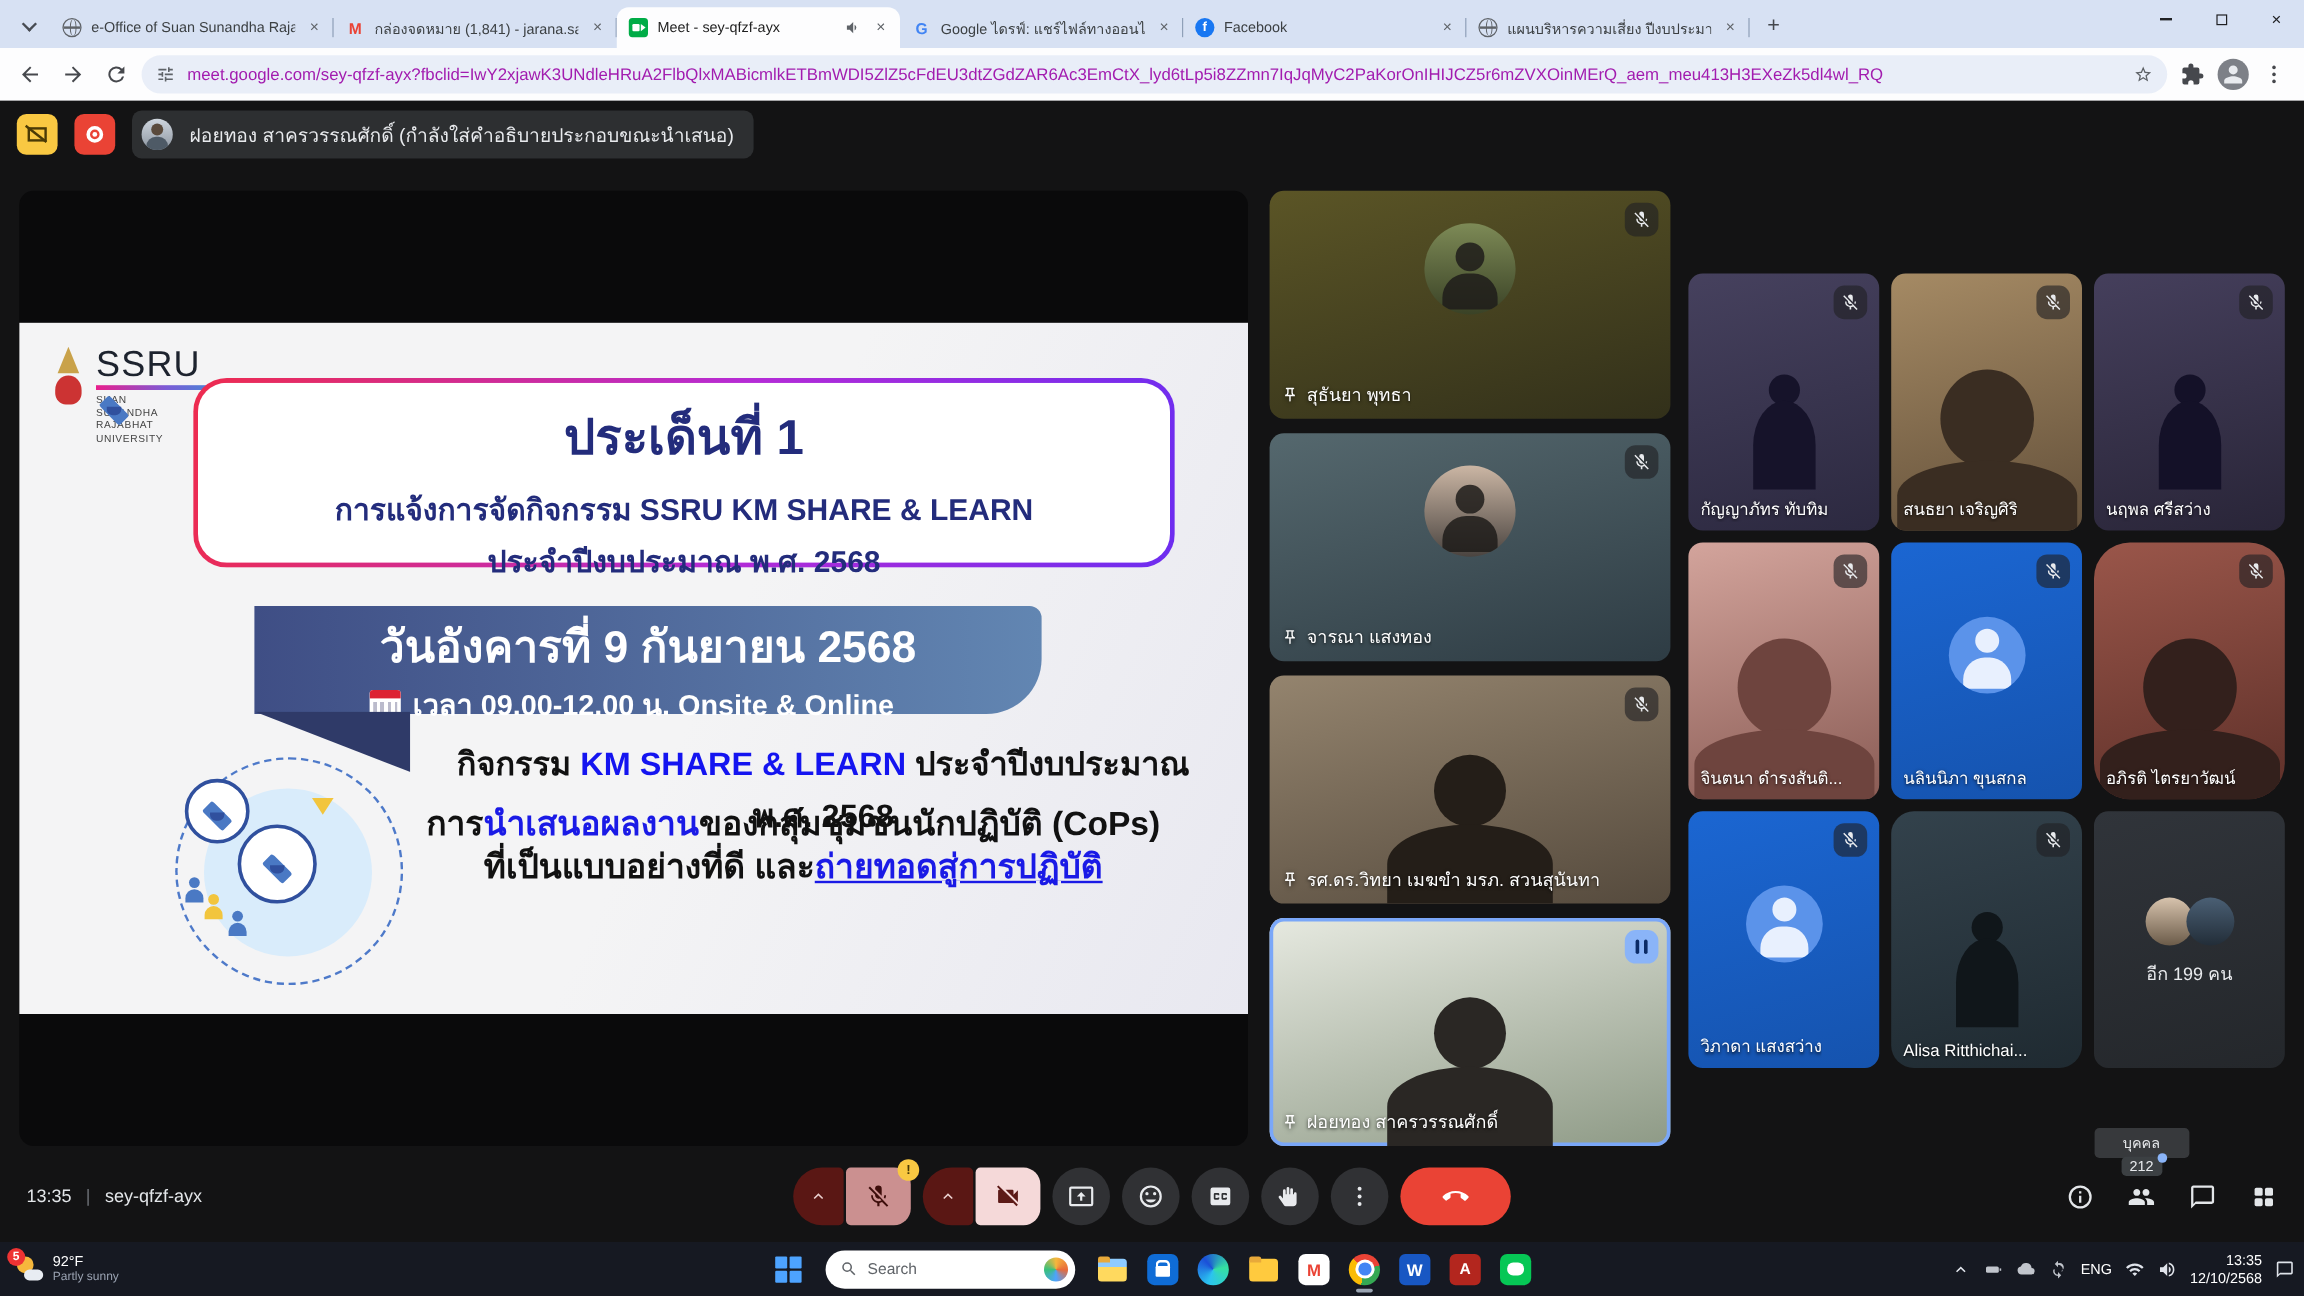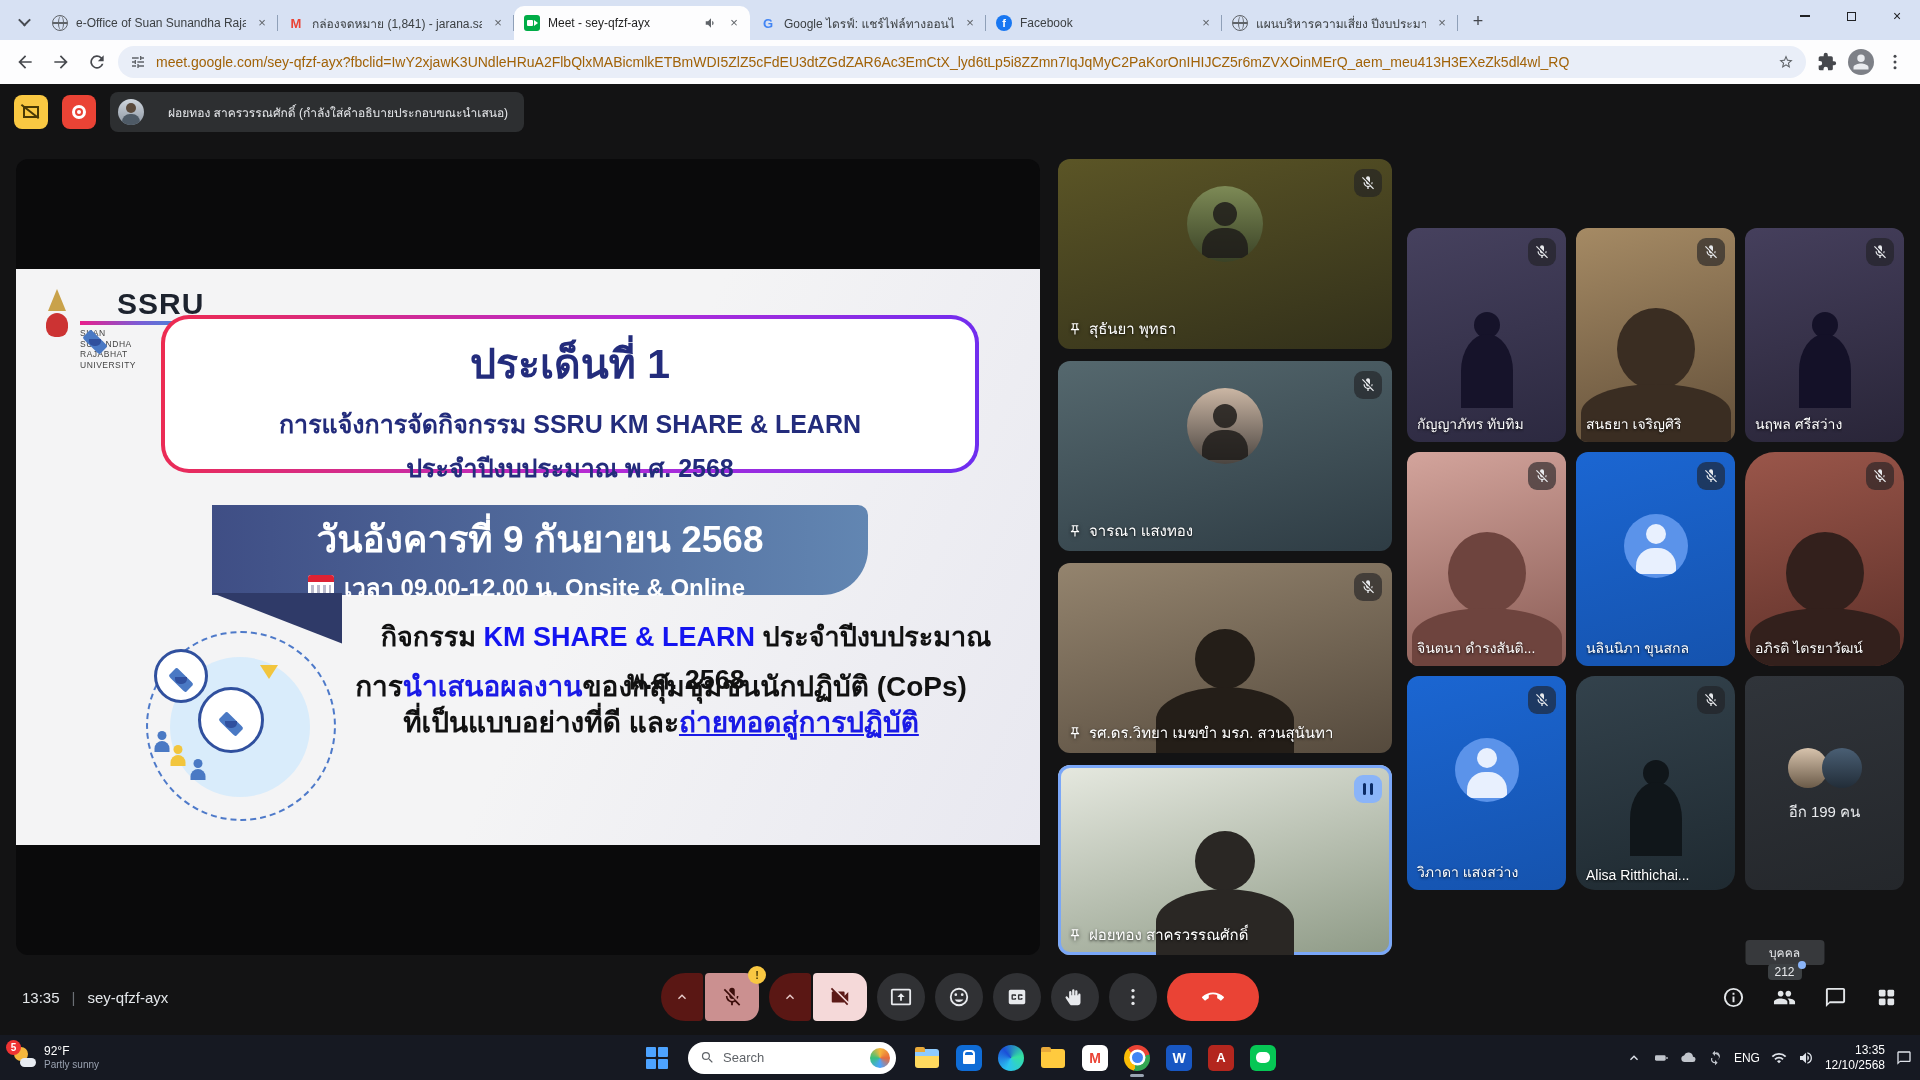--- a/index.html
+++ b/index.html
@@ -32,36 +32,36 @@
   .newtab { width:28px; height:28px; margin:0 0 5px 6px; font-size:18px; color:#44474d; display:flex; align-items:center; justify-content:center; }
   .wincontrols { position:absolute; right:0; top:0; height:32px; display:flex; }
   .wc { width:46px; height:32px; display:flex; align-items:center; justify-content:center; color:#202124; font-size:14px; }
   .wc .min { width:10px; height:1.5px; background:#202124; }
   .wc .max { width:9px; height:9px; border:1.5px solid #202124; }
 
   .toolbar { height:44px; background:#fdfdfe; display:flex; align-items:center; padding:0 10px; gap:6px; }
   .tbtn { width:30px; height:30px; border-radius:50%; display:flex; align-items:center; justify-content:center; color:#46484d; }
   .tbtn svg { width:20px; height:20px; }
   .omnibox { flex:1; height:32px; background:#e9eef8; border-radius:16px; display:flex; align-items:center; padding:0 12px; gap:10px; color:#5f6368; }
-  .omnibox .url { flex:1; font-size:14px; color:#a16207; white-space:nowrap; overflow:hidden; }
+  .omnibox .url { flex:1; font-size:14px; color:#a21caf; white-space:nowrap; overflow:hidden; }
   .omnibox svg { width:16px; height:16px; flex:none; }
   .avatar-btn { width:26px; height:26px; border-radius:50%; background:#7d8087; color:#e9ebef; display:flex; align-items:center; justify-content:center; }
   .avatar-btn svg { width:18px; height:18px; }
 
   
   .meet { flex:1; background:#131314; display:flex; flex-direction:column; }
   .meet-topbar { height:56px; display:flex; align-items:center; padding:0 14px; gap:14px; }
   .badge-sq { width:34px; height:34px; border-radius:8px; display:flex; align-items:center; justify-content:center; }
   .badge-yellow { background:#f9c842; }
   .badge-yellow .glyph { width:16px; height:12px; border:2px solid #4a3a05; position:relative; }
   .badge-yellow .glyph::after { content:""; position:absolute; left:-3px; top:-4px; width:22px; height:2px; background:#4a3a05; transform:rotate(38deg); transform-origin:left top; }
   .badge-red { background:#ea4335; }
   .badge-red .glyph { width:14px; height:14px; border:3px solid #fff; border-radius:50%; position:relative; }
   .badge-red .glyph::after { content:""; position:absolute; left:2px; top:2px; width:4px; height:4px; background:#fff; border-radius:50%; }
-  .presenter-pill { height:40px; background:#2d2f31; border-radius:8px; display:flex; align-items:center; gap:24px; padding:0 16px 0 8px; color:#e8eaed; font-size:12px; }
+  .presenter-pill { height:40px; background:#2d2f31; border-radius:8px; display:flex; align-items:center; gap:14px; padding:0 16px 0 8px; color:#e8eaed; font-size:16px; }
   .presenter-avatar { width:26px; height:26px; border-radius:50%; background:linear-gradient(180deg,#cfd6de,#8d96a1); position:relative; overflow:hidden; }
   .presenter-avatar::before { content:""; position:absolute; left:8px; top:4px; width:10px; height:10px; border-radius:50%; background:#5a4a3c; }
   .presenter-avatar::after { content:""; position:absolute; left:4px; top:15px; width:18px; height:12px; border-radius:8px 8px 0 0; background:#4e5a66; }
 
   .stage { height:819px; display:flex; padding:19px 16px 0 16px; }
   .present-tile { width:1024px; height:796px; background:#0a0a0b; border-radius:12px; margin-right:18px; overflow:hidden; position:relative; }
   .pinned-col { width:334px; margin-right:15px; display:grid; grid-template-rows:repeat(4,190px); gap:12px; }
   .grid-col { width:497px; align-self:flex-start; margin-top:69px; display:grid; grid-template-columns:repeat(3,1fr); grid-auto-rows:214px; gap:10px; }
 
   .tile { border-radius:12px; position:relative; overflow:hidden; }
@@ -92,21 +92,21 @@
   .ovf-avatars .ova { width:40px; height:40px; border-radius:50%; }
   .ovf-avatars .ova:last-child { margin-left:-6px; }
   .overflow-label { position:absolute; left:0; right:0; top:124px; text-align:center; color:#e8eaed; font-size:15px; }
 
   
   .slide { position:absolute; left:0; top:110px; width:1024px; height:576px; background:linear-gradient(115deg,#f4f4f5 55%,#e8e8f0); color:#232c7c; }
   .slide-logo { position:absolute; left:26px; top:20px; display:flex; gap:8px; align-items:flex-start; }
   .emblem { width:30px; height:48px; position:relative; }
   .emblem::before { content:""; position:absolute; left:50%; transform:translateX(-50%); top:0; border-left:9px solid transparent; border-right:9px solid transparent; border-bottom:22px solid #c9a24a; }
   .emblem::after { content:""; position:absolute; left:50%; transform:translateX(-50%); bottom:0; width:22px; height:24px; border-radius:50% 50% 40% 40%; background:#c33; }
-  .logo-text .acr { font-size:30px; font-weight:700; color:#1d232e; letter-spacing:1px; line-height:1;margin-left:37px; }
+  .logo-text .acr { font-size:30px; font-weight:400; color:#1d232e; letter-spacing:1px; line-height:1; }
   .logo-text .bar { height:4px; width:118px; margin:2px 0 3px 0; background:linear-gradient(90deg,#e91e8c,#7b5cd6,#2e9bd6); }
   .logo-text .cap { font-size:8.5px; color:#444; letter-spacing:.5px; line-height:1.25; }
   .title-box { position:absolute; left:145px; top:46px; width:818px; height:158px; border-radius:28px; border:4px solid transparent; background:linear-gradient(#fff,#fff) padding-box, linear-gradient(100deg,#ee2b4e,#b52bd6 55%,#6d2df0) border-box; text-align:center; }
   .title-box .t1 { font-size:41px; font-weight:700; margin-top:12px; }
   .title-box .t2 { font-size:25px; font-weight:700; margin-top:8px; }
   .title-box .t3 { font-size:25px; font-weight:700; margin-top:4px; }
   .date-banner { position:absolute; left:196px; top:236px; width:656px; height:90px; background:linear-gradient(90deg,#3f4e85,#6286b2); border-radius:0 10px 46px 0; color:#fff; }
   .date-banner .d1 { font-size:37px; font-weight:700; text-align:center; padding-top:4px; }
   .date-banner .d2 { display:flex; align-items:center; gap:10px; margin-left:96px; font-size:24px; font-weight:700; }
   .fold { position:absolute; left:196px; top:324px; width:130px; height:56px; background:#2f3a68; clip-path:polygon(0 0,100% 0,100% 90%); }

